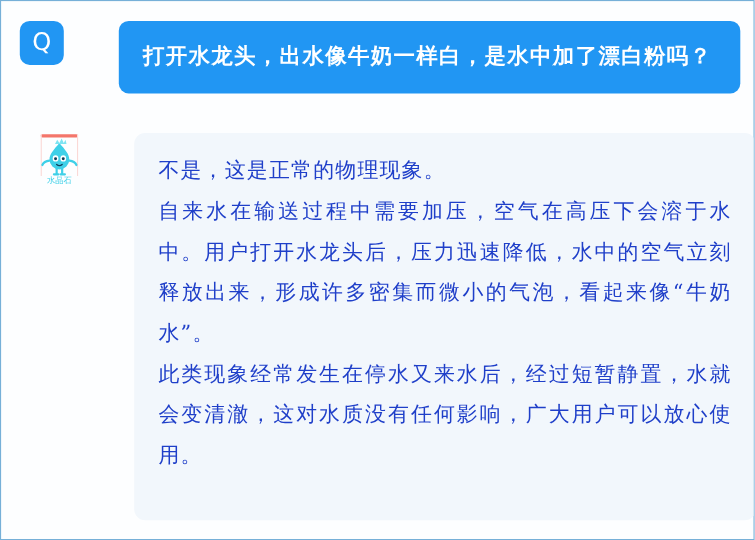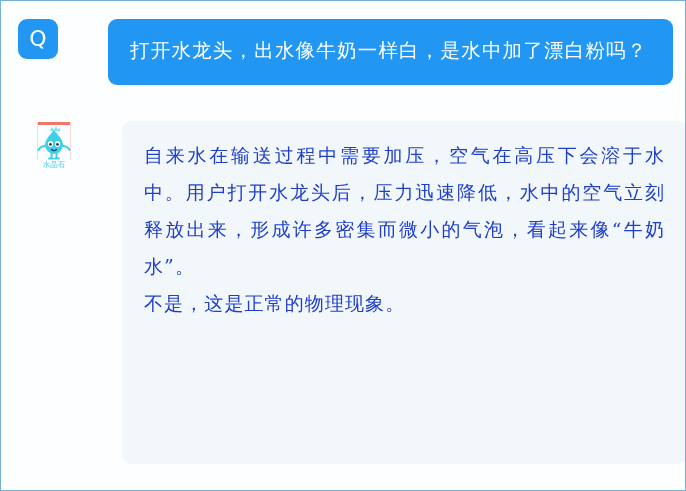--- a/index.html
+++ b/index.html
@@ -60,21 +60,21 @@
     background: #2196f3;
     border-radius: 9px;
     padding: 14px 22px 16px 22px;
     box-sizing: border-box;
     width: 585px;
   }
 
   .question-text {
     color: #ffffff;
     font-family: "DejaVu Serif", serif;
-    font-weight: normal;
+    font-weight: bold;
     font-size: 19.5px;
     line-height: 36px;
     letter-spacing: 1.2px;
     text-align: justify;
     text-align-last: left;
     word-break: break-all;
   }
 
   
   #answer-row {
@@ -159,18 +159,19 @@
         <path d="M19.5 32.5 v4.5" stroke="#3fd0e8" stroke-width="2" stroke-linecap="round"></path>
         <path d="M24.5 32.5 v4.5" stroke="#3fd0e8" stroke-width="2" stroke-linecap="round"></path>
         <path d="M17 37.5 h4" stroke="#3fd0e8" stroke-width="2" stroke-linecap="round"></path>
         <path d="M23 37.5 h4" stroke="#3fd0e8" stroke-width="2" stroke-linecap="round"></path>
 
         <text x="22" y="45.5" text-anchor="middle" font-family="DejaVu Sans, sans-serif" font-size="7.5" fill="#3fd0e8">水晶石</text>
       </svg>
     </div>
 
     <div class="answer-bubble">
+      <p class="answer-text answer-para">不是，这是正常的物理现象。</p>
       <p class="answer-text answer-para">自来水在输送过程中需要加压，空气在高压下会溶于水中。用户打开水龙头后，压力迅速降低，水中的空气立刻释放出来，形成许多密集而微小的气泡，看起来像“牛奶水”。</p>
-      <p class="answer-text answer-para">不是，这是正常的物理现象。</p>
+      <p class="answer-text answer-para">此类现象经常发生在停水又来水后，经过短暂静置，水就会变清澈，这对水质没有任何影响，广大用户可以放心使用。</p>
     </div>
   </div>
 
 </div>
 
 </body></html>

